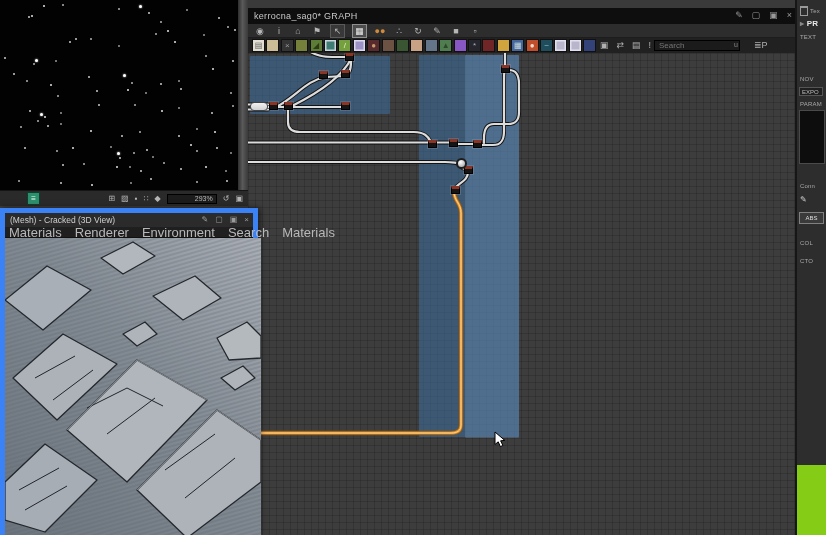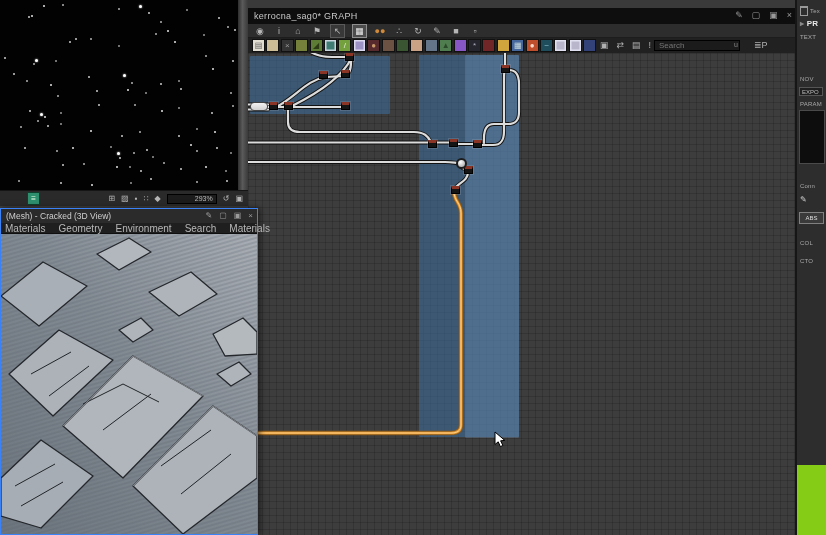--- a/index.html
+++ b/index.html
@@ -61,29 +61,29 @@
               background:linear-gradient(90deg,#2e2e2e,#5a5a5a 45%,#3a3a3a);}
   #v2d-bar{position:absolute;left:0;top:190px;width:248px;height:15px;background:#2a2a2a;border-top:1px solid #151515;
            display:flex;align-items:center;font-size:8px;color:#b5b5b5;}
   .v2d-out{width:11px;height:11px;margin-left:27px;background:#2e8f6e;border:1px solid #0e3f2c;
            color:#eaffea;font-size:8px;line-height:11px;text-align:center;}
   .v2d-right{margin-left:auto;display:flex;align-items:center;gap:6px;padding-right:5px;}
   #v2d-zoom{width:50px;height:10px;background:#1c1c1c;border:1px solid #000;color:#bbb;
             font-size:7px;text-align:right;padding-right:3px;box-sizing:border-box;font-family:"Liberation Sans",sans-serif;}
   
   #viewer3d{position:absolute;left:0;top:208px;width:258px;height:327px;z-index:3;
-            background:#222;box-shadow:2px 0 6px rgba(0,0,0,.55);border:1px solid #3b82f6;box-sizing:border-box;}
+            background:#222;box-shadow:2px 0 6px rgba(0,0,0,.55);border:5px solid #3b82f6;box-sizing:border-box;}
   #v3d-title{position:absolute;left:0;top:0;width:100%;height:14px;background:#2b2b2b;color:#cfcfcf;
              font-size:8.5px;line-height:14px;white-space:nowrap;overflow:hidden;}
   #v3d-title .t{padding-left:5px;}
   .v3d-controls{position:absolute;right:4px;top:1px;display:flex;gap:7px;}
   .v3d-controls span{color:#9a9a9a;font-size:8px;line-height:12px;}
   #v3d-menu{position:absolute;left:0;top:14px;width:100%;height:11px;background:#1f1f1f;border-bottom:1px solid #101010;
             display:flex;gap:13px;padding-left:4px;box-sizing:border-box;}
-  #v3d-menu span{color:#b8b8b8;font-size:10px;line-height:11px;}
+  #v3d-menu span{color:#b8b8b8;font-size:13px;line-height:11px;}
   #v3d-viewport{position:absolute;left:0;top:25px;width:256px;height:300px;overflow:hidden;}
   
   #watermark{position:absolute;left:152px;top:247px;z-index:5;pointer-events:none;white-space:nowrap;
              font-size:29px;font-weight:bold;letter-spacing:11px;opacity:.92;}
   #watermark .lat{letter-spacing:15px;}
   
   #cursor{position:absolute;z-index:6;left:494px;top:431px;}
 </style>
 </head>
 <body>
@@ -357,21 +357,21 @@
       <span class="t">(Mesh) - Cracked  (3D View)</span>
       <span class="v3d-controls">
           <span>✎</span>
           <span>▢</span>
           <span>▣</span>
           <span>×</span>
         </span>
     </div>
     <div id="v3d-menu">
         <span>Materials</span>
-        <span>Geometry</span>
+        <span>Renderer</span>
         <span>Environment</span>
         <span>Search</span>
         <span>Materials</span>
       </div>
     <div id="v3d-viewport">
       <svg width="256" height="300" viewBox="0 0 256 300">
         <defs>
           <linearGradient id="bg3d" x1="0" y1="1" x2="1" y2="0">
             <stop offset="0" stop-color="#7f8892"></stop>
               <stop offset="0.55" stop-color="#9aa3ac"></stop>

